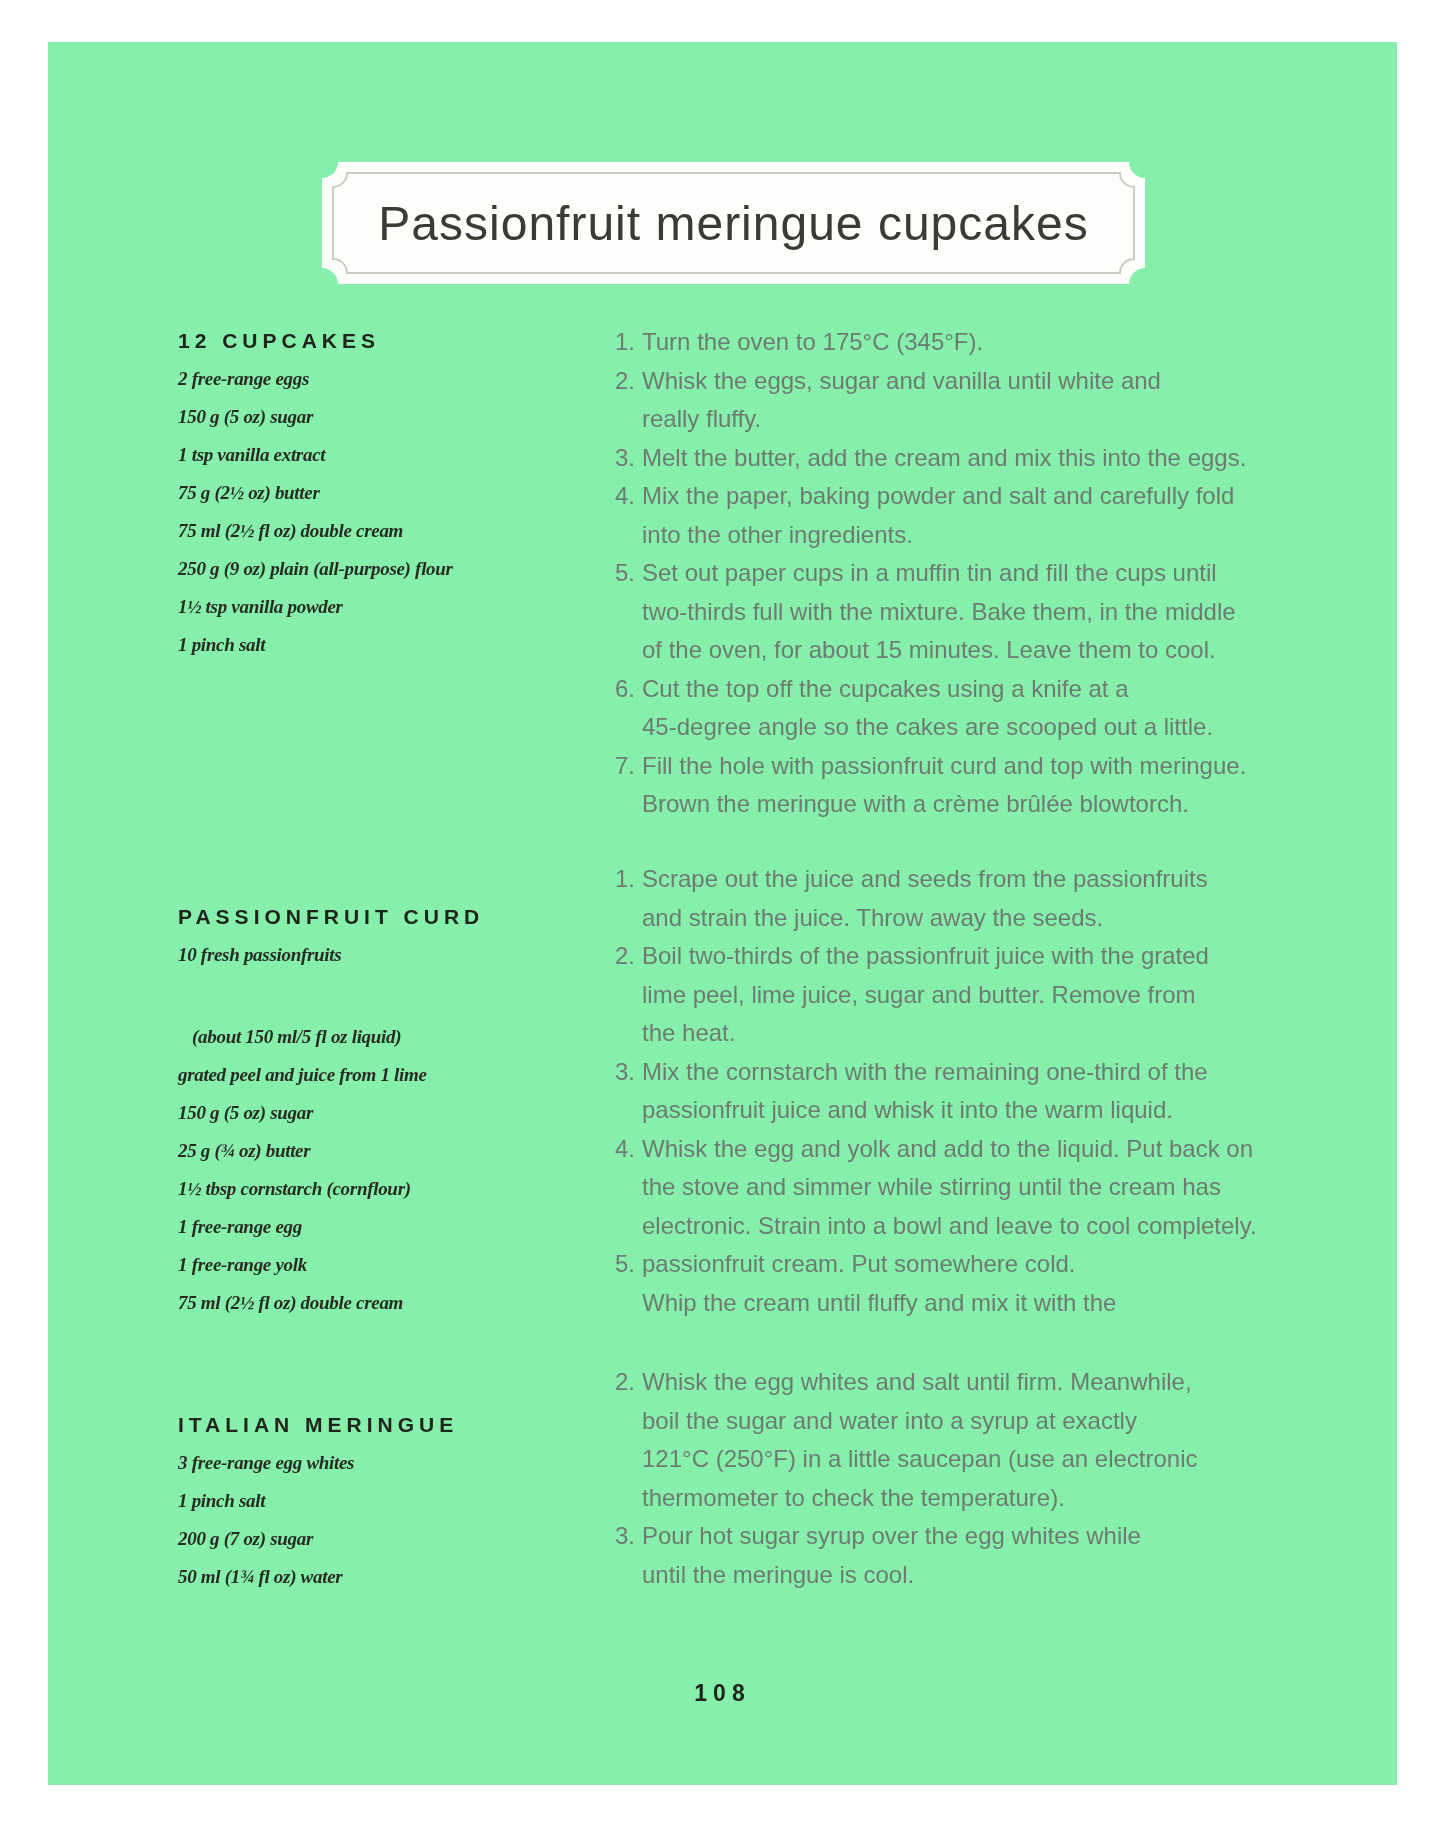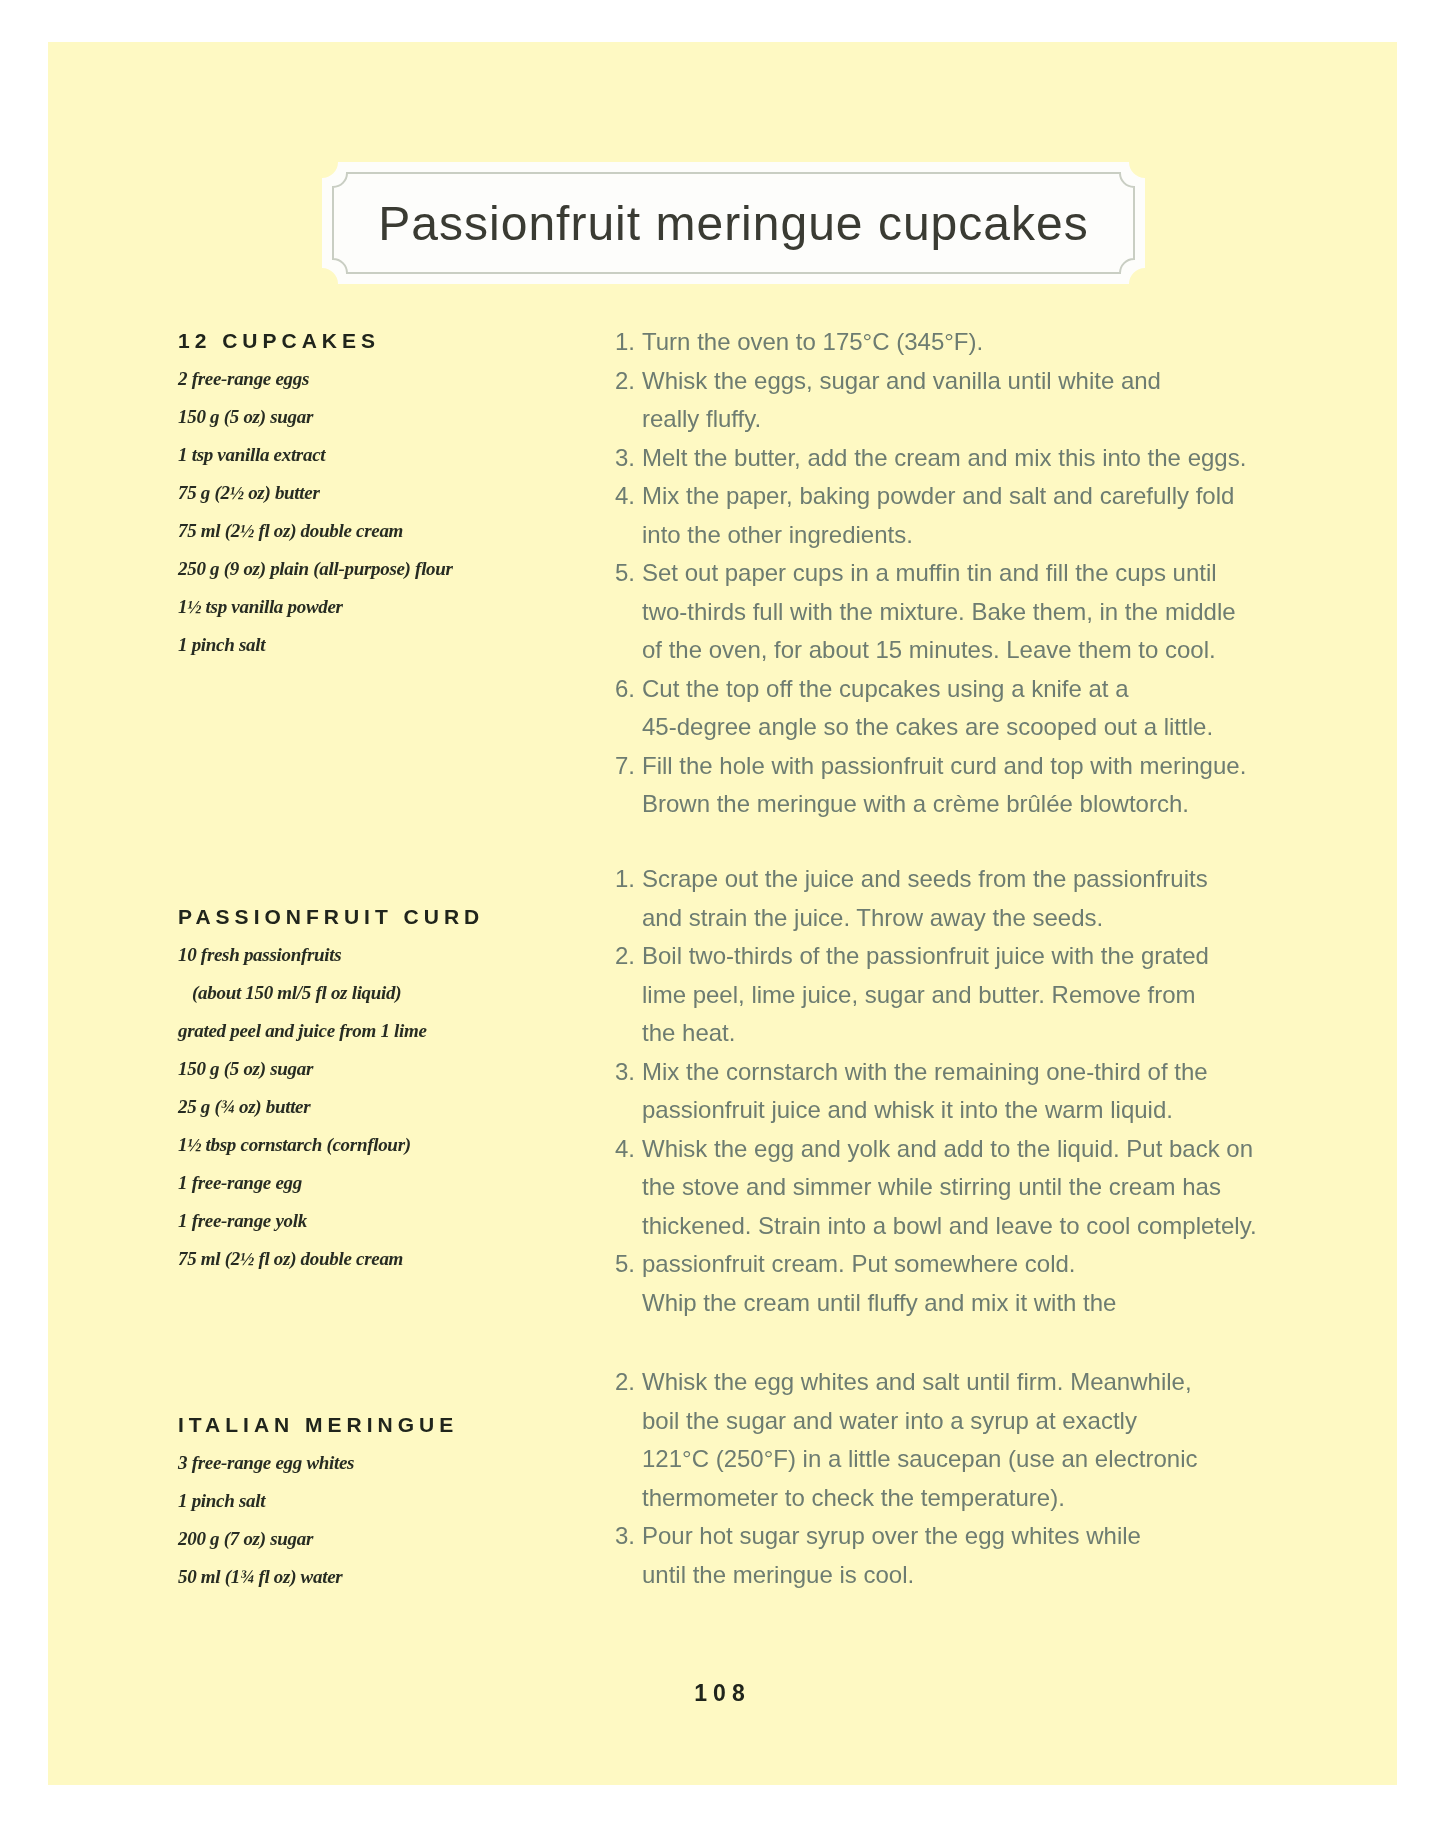--- a/index.html
+++ b/index.html
@@ -1,33 +1,33 @@
 <!DOCTYPE html>
 <html><head>
 <meta charset="utf-8">
 <style>
   html,body{margin:0;padding:0;background:#ffffff;}
   .canvas{position:relative;width:1445px;height:1827px;background:#ffffff;overflow:hidden;
           font-family:"Liberation Sans",sans-serif;}
-  .page{position:absolute;left:48px;top:42px;right:48px;bottom:42px;background:#fef9c3;padding-left:16px;}
+  .page{position:absolute;left:48px;top:42px;right:48px;bottom:42px;background:#86efac;padding-left:16px;}
 
   
   .plaque{position:absolute;left:274px;top:120px;width:823px;height:122px;}
   .plaque svg{position:absolute;left:0;top:0;width:100%;height:100%;}
   .plaque h1{position:relative;margin:0;width:100%;height:100%;display:flex;align-items:center;justify-content:center;
              font-family:"Liberation Sans",sans-serif;font-weight:300;font-size:48px;letter-spacing:1px;
              color:#3a3b33;z-index:2;}
 
   
   .ing-group{position:absolute;left:130px;white-space:nowrap;}
   .ing-header{font-family:"Liberation Sans",sans-serif;font-weight:700;font-size:21px;line-height:38px;
               letter-spacing:5px;color:#20251c;}
   .ing-item{font-family:"Liberation Serif",serif;font-style:italic;font-weight:600;font-size:19px;
             line-height:38px;letter-spacing:-0.3px;color:#272c22;}
-  .ing-item.indent{padding-left:14px;}
+  .ing-item.indent{padding-left:14px;margin-top:44px;}
 
   
   .step-group{position:absolute;left:567px;white-space:nowrap;}
   .step{display:flex;align-items:flex-start;}
   .step-num{width:27px;flex:0 0 27px;font-size:24px;line-height:38.5px;color:#6d7c71;}
   .step-lines{flex:0 0 auto;}
   .step-line{font-size:24px;line-height:38.5px;color:#6d7c71;}
 
   .page-number{position:absolute;left:0;right:0;top:1638px;text-align:center;
                font-size:23px;font-weight:700;letter-spacing:6px;color:#20251c;}
@@ -151,21 +151,21 @@
         <div class="step-lines">
           <div class="step-line">Mix the cornstarch with the remaining one-third of the</div>
           <div class="step-line">passionfruit juice and whisk it into the warm liquid.</div>
         </div>
       </div>
       <div class="step">
         <div class="step-num">4.</div>
         <div class="step-lines">
           <div class="step-line">Whisk the egg and yolk and add to the liquid. Put back on</div>
           <div class="step-line">the stove and simmer while stirring until the cream has</div>
-          <div class="step-line">thickened. Strain into a bowl and leave to cool completely.</div>
+          <div class="step-line">electronic. Strain into a bowl and leave to cool completely.</div>
         </div>
       </div>
       <div class="step">
         <div class="step-num">5.</div>
         <div class="step-lines">
           <div class="step-line">passionfruit cream. Put somewhere cold.</div>
           <div class="step-line">Whip the cream until fluffy and mix it with the</div>
         </div>
       </div>
     </section>

